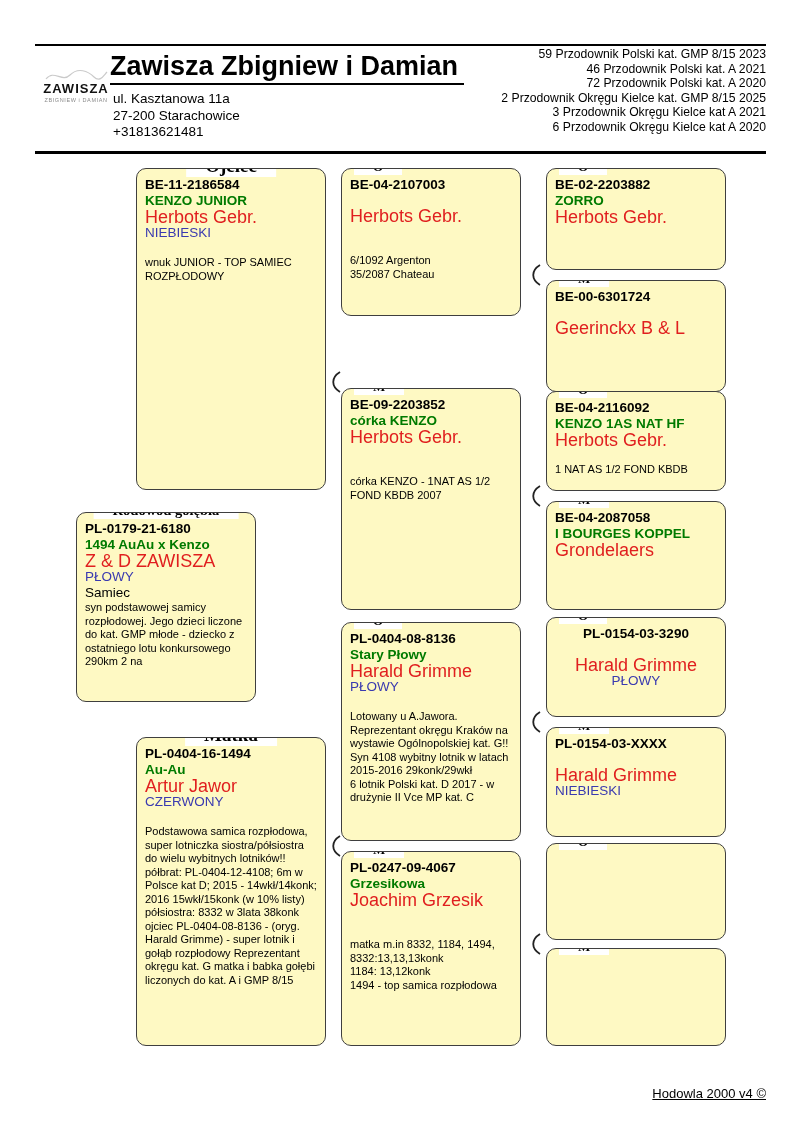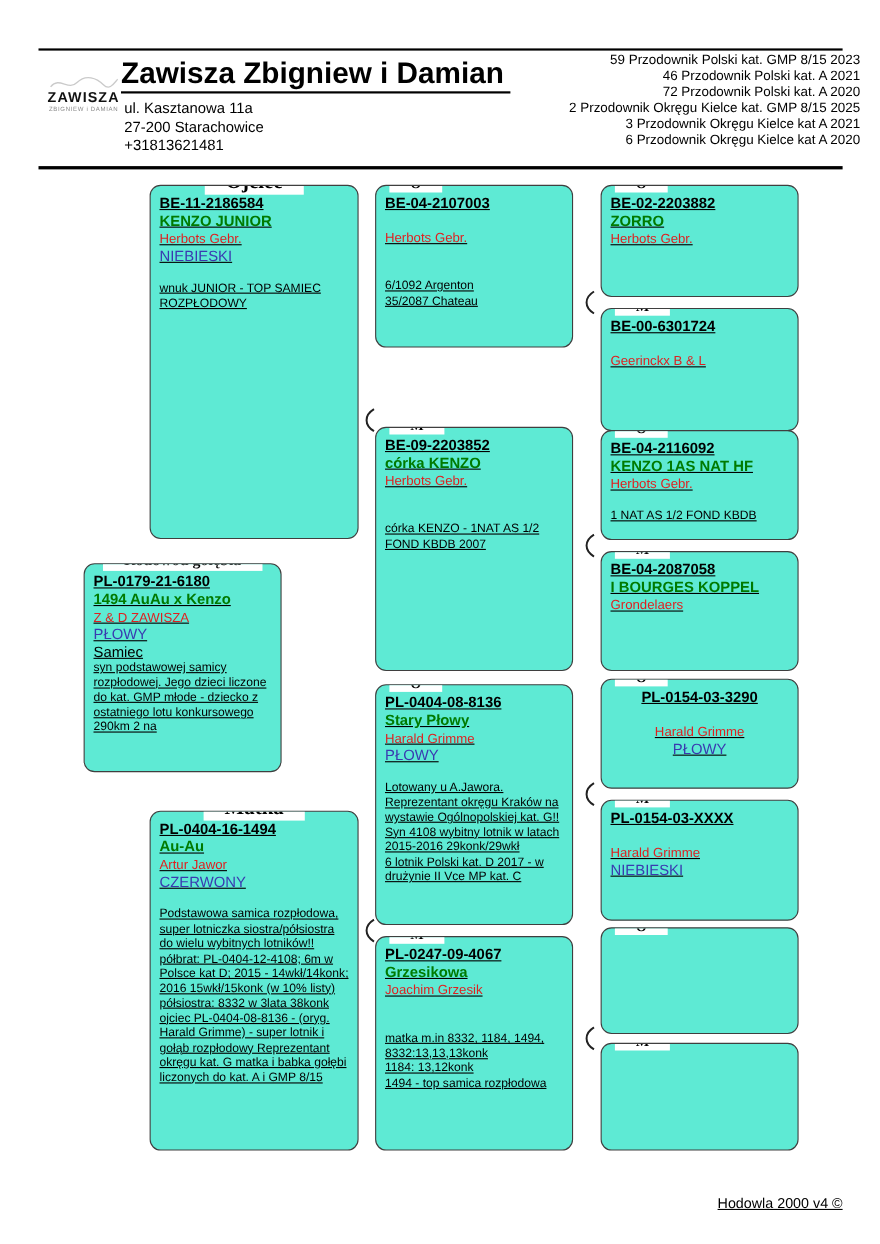--- a/index.html
+++ b/index.html
@@ -18,44 +18,44 @@
   .logo-sub  { font-size:5.5px; color:#8a8a8a; letter-spacing:.6px; margin-top:1px; }
 
   .title {
     position:absolute; left:110px; top:51px; margin:0;
     font-size:27px; line-height:30px; font-weight:bold;
     border-bottom:2px solid #000; padding:0 6px 2px 0; white-space:nowrap;
   }
   .address { position:absolute; left:113px; top:91px; }
   .address-line { font-size:13.5px; line-height:16.5px; }
 
-  .achv { position:absolute; left:396px; top:47px; width:386px; text-align:right; }
+  .achv { position:absolute; left:380px; top:47px; width:386px; text-align:right; }
   .achv-line { font-size:12.2px; line-height:14.5px; white-space:nowrap; }
 
   .pbox {
-    position:absolute; background:#5eead4; border:1.5px solid #3f3f3f;
-    border-radius:10px; padding:8px 8px; overflow:hidden;text-decoration:underline;
+    position:absolute; background:#fef9c3; border:1.5px solid #3f3f3f;
+    border-radius:10px; padding:8px 8px; overflow:hidden;
   }
   .pbox-label {
     position:absolute; background:#fff; padding:0 2px; white-space:nowrap;
     font-family:"Liberation Serif", serif; font-weight:bold; color:#000;
     display:inline-flex; align-items:center;
   }
   .pbox-label::before, .pbox-label::after {
     content:""; display:inline-block; width:9px; height:2px; background:#000; margin:0 4px;
   }
   .lbl-sm { font-size:13px; top:-10px; left:12px; }
   .lbl-md { font-size:14.5px; top:-11px; left:50%; transform:translateX(-50%); }
   .lbl-xl { font-size:19px; top:-14px; left:50%; transform:translateX(-50%); }
 
   .pbox-body { position:relative; }
   .ln { white-space:normal; }
   .ln-ring    { font-size:13.5px; line-height:16px; font-weight:bold; color:#000; }
   .ln-name    { font-size:13.5px; line-height:16px; font-weight:bold; color:var(--green,#007a00); }
-  .ln-breeder { font-size:12px; line-height:16px; color:var(--red,#e01f1f); }
+  .ln-breeder { font-size:18px; line-height:16px; color:var(--red,#e01f1f); }
   .ln-color   { font-size:13.5px; line-height:16px; color:var(--blue,#3a3ab0); }
   .ln-plain   { font-size:13.5px; line-height:16px; color:#000; }
   .ln-desc    { font-size:11px;   line-height:13.5px; color:#000; }
   .ln-gap     { height:15px; }
 
   
   #bx-father  { left:136px; top:168px; width:190px; height:322px; }
   #bx-subject { left:76px;  top:512px; width:180px; height:190px; }
   #bx-mother  { left:136px; top:737px; width:190px; height:309px; }
   #bx-g2-1 { left:341px; top:168px; width:180px; height:148px; }

